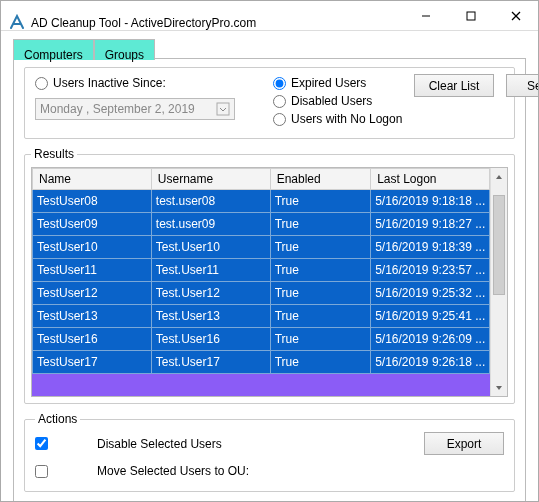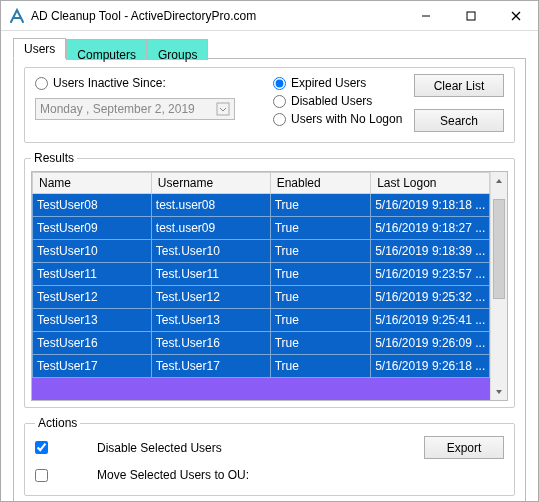--- a/index.html
+++ b/index.html
@@ -10,21 +10,21 @@
     background: #fff;
     color: #000;
     width: 539px;
     height: 502px;
     overflow: hidden;
     border: 1px solid #aaa;
   }
   .titlebar {
     height: 30px;
     display: flex;
-    align-items: center;
+    align-items: flex-end;
     padding: 0 0 0 8px;
     border-bottom: 1px solid #ddd;
   }
   .titlebar .logo {
     width: 16px; height: 16px;
     margin-right: 6px;
     display: flex; align-items: center; justify-content: center;
   }
   .titlebar .title { flex: 1; font-size: 12px; }
   .winbtn {
@@ -188,21 +188,20 @@
     <svg width="10" height="10">
         <line x1="1" y1="1" x2="9" y2="9" stroke="#000" stroke-width="1.2"></line>
         <line x1="9" y1="1" x2="1" y2="9" stroke="#000" stroke-width="1.2"></line>
       </svg>
   </div>
 </div>
 
 <div class="client">
 
   <div class="tabs">
-    <div class="tab active">Users</div>
     <div class="tab inactive">Computers</div>
     <div class="tab inactive">Groups</div>
   </div>
 
   <div class="tabpanel">
 
     <fieldset class="group">
       <div class="criteria">
 
         <div>
@@ -230,21 +229,21 @@
           <label class="radio-row">
             <input type="radio" name="crit" style="">
             <span>Disabled Users</span>
           </label>
           <label class="radio-row">
             <input type="radio" name="crit" style="">
             <span>Users with No Logon</span>
           </label>
         </div>
 
-        <div style="display:flex;flex-direction:column;gap:12px;">
+        <div style="display:flex;flex-direction:row;gap:12px;">
           <button class="btn">Clear List</button>
           <button class="btn">Search</button>
         </div>
       </div>
     </fieldset>
 
     <fieldset class="group" style="padding:6px;">
       <legend>Results</legend>
       <div class="results-wrap">
         <div class="table-holder">

